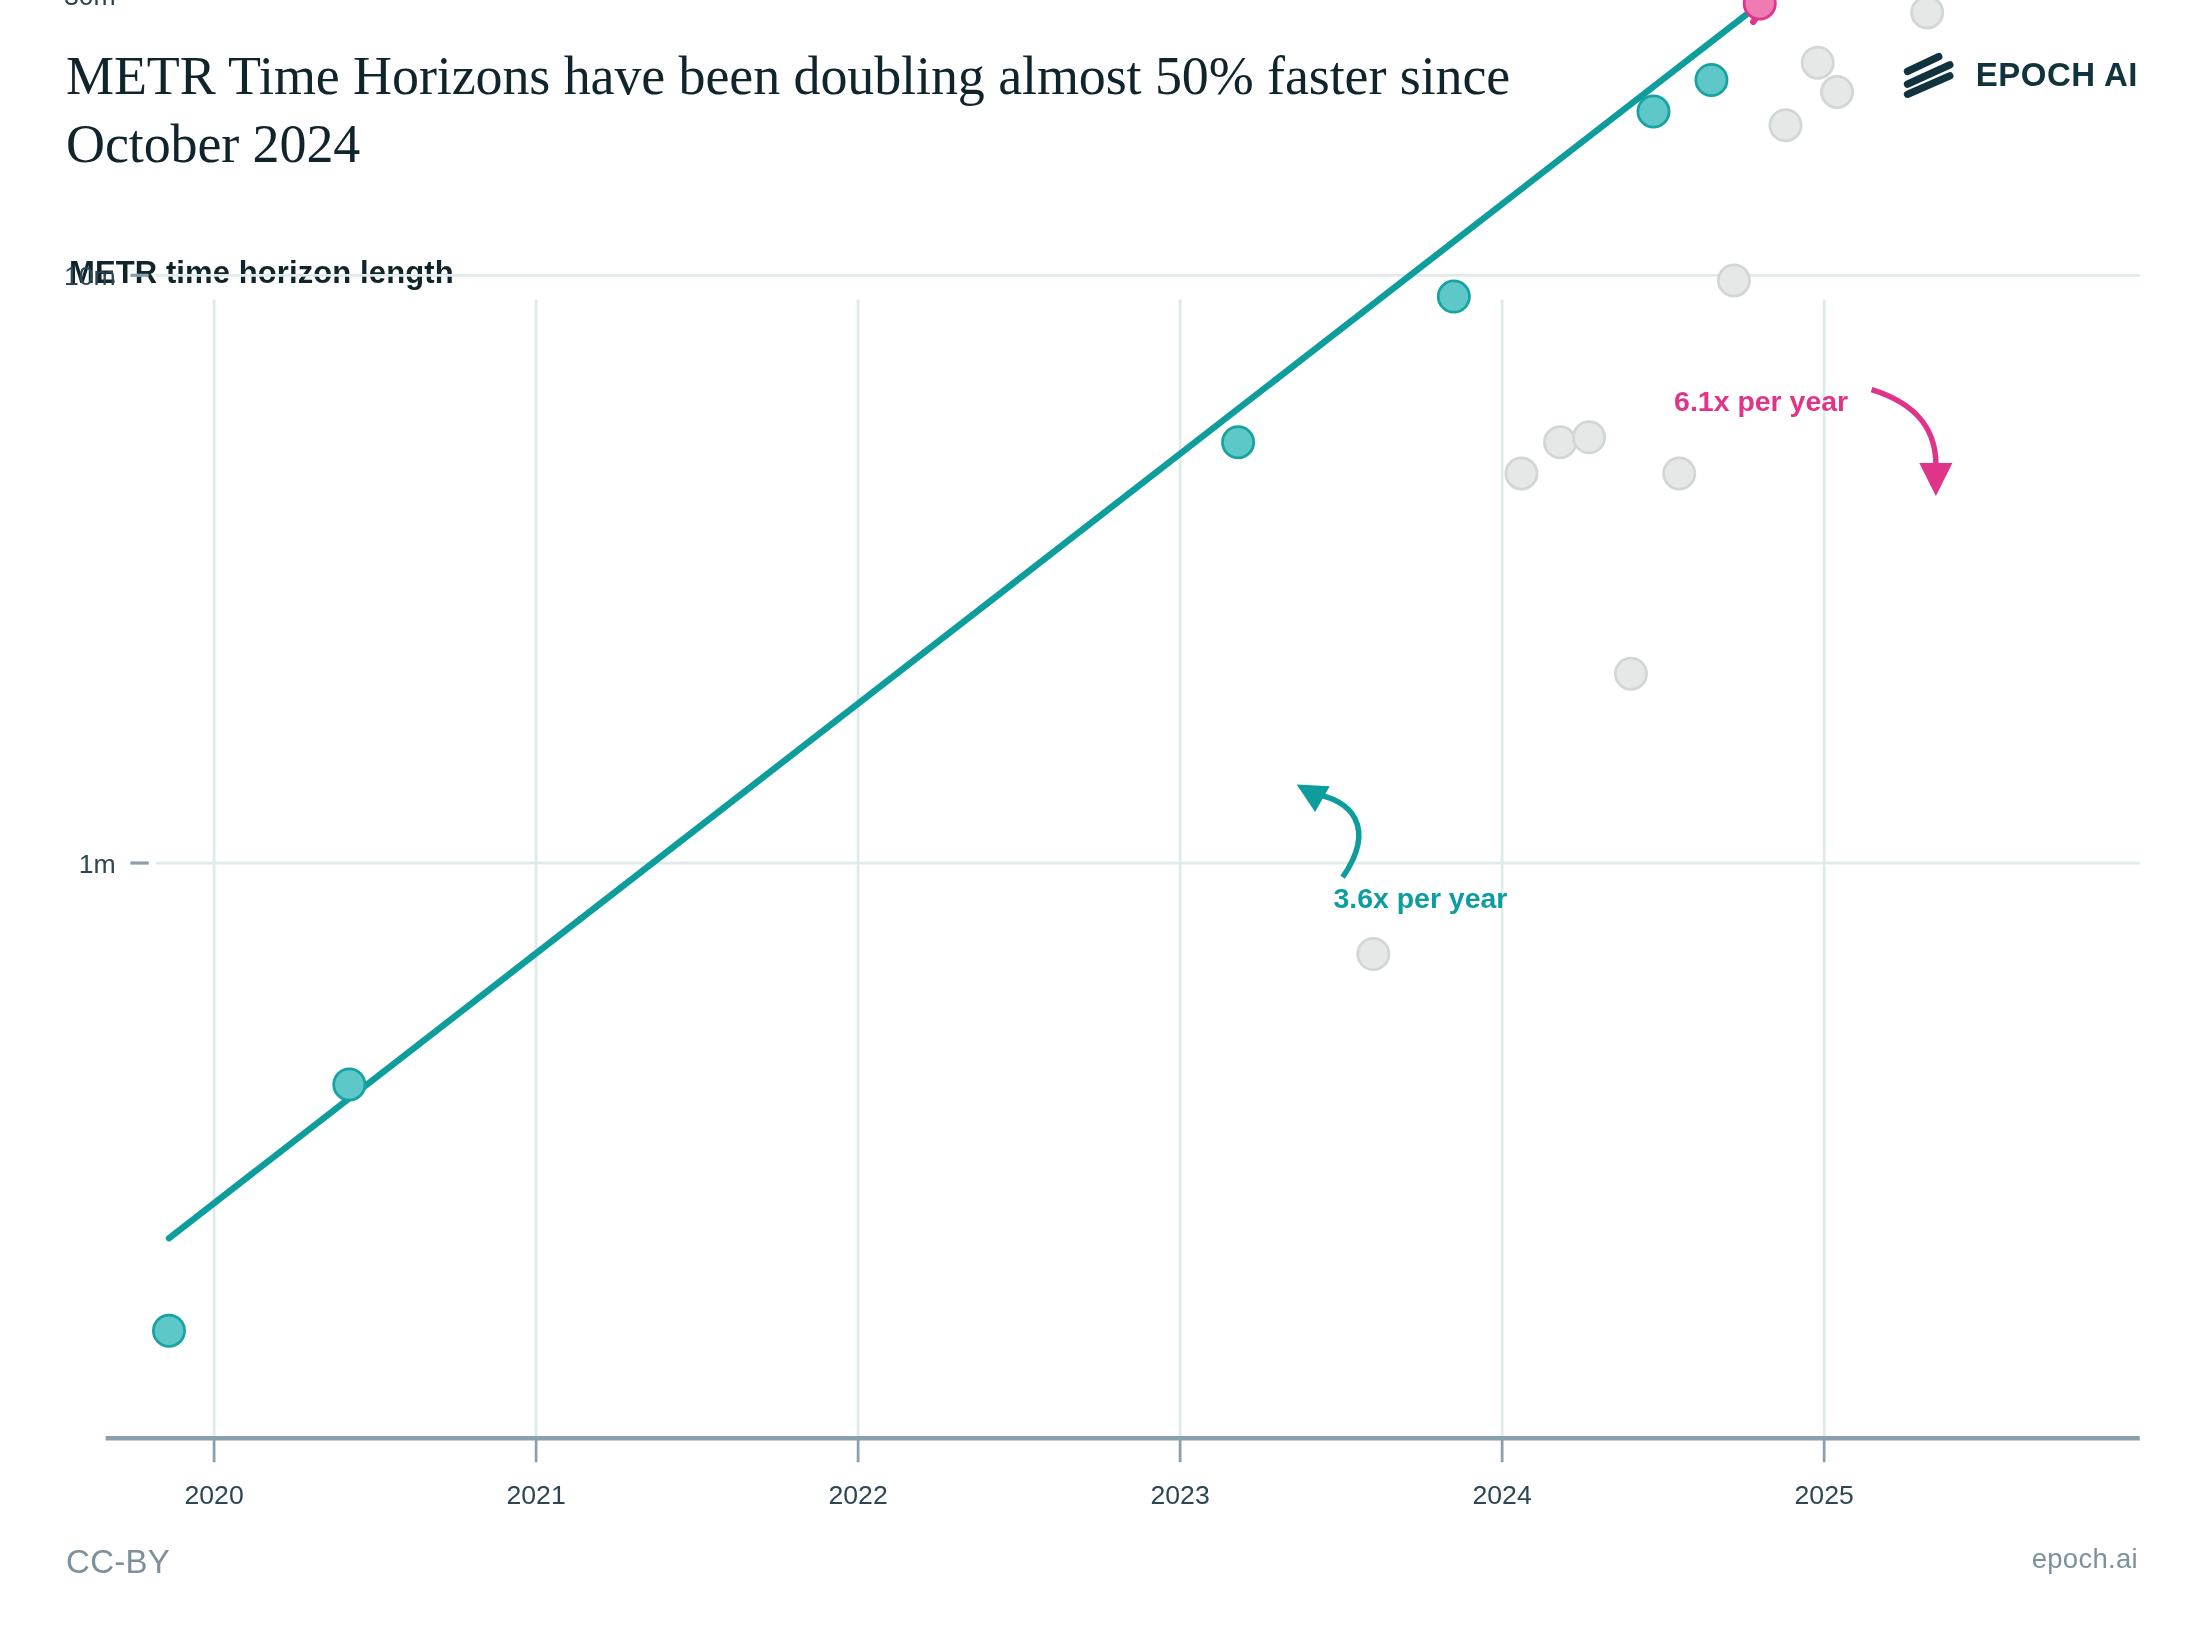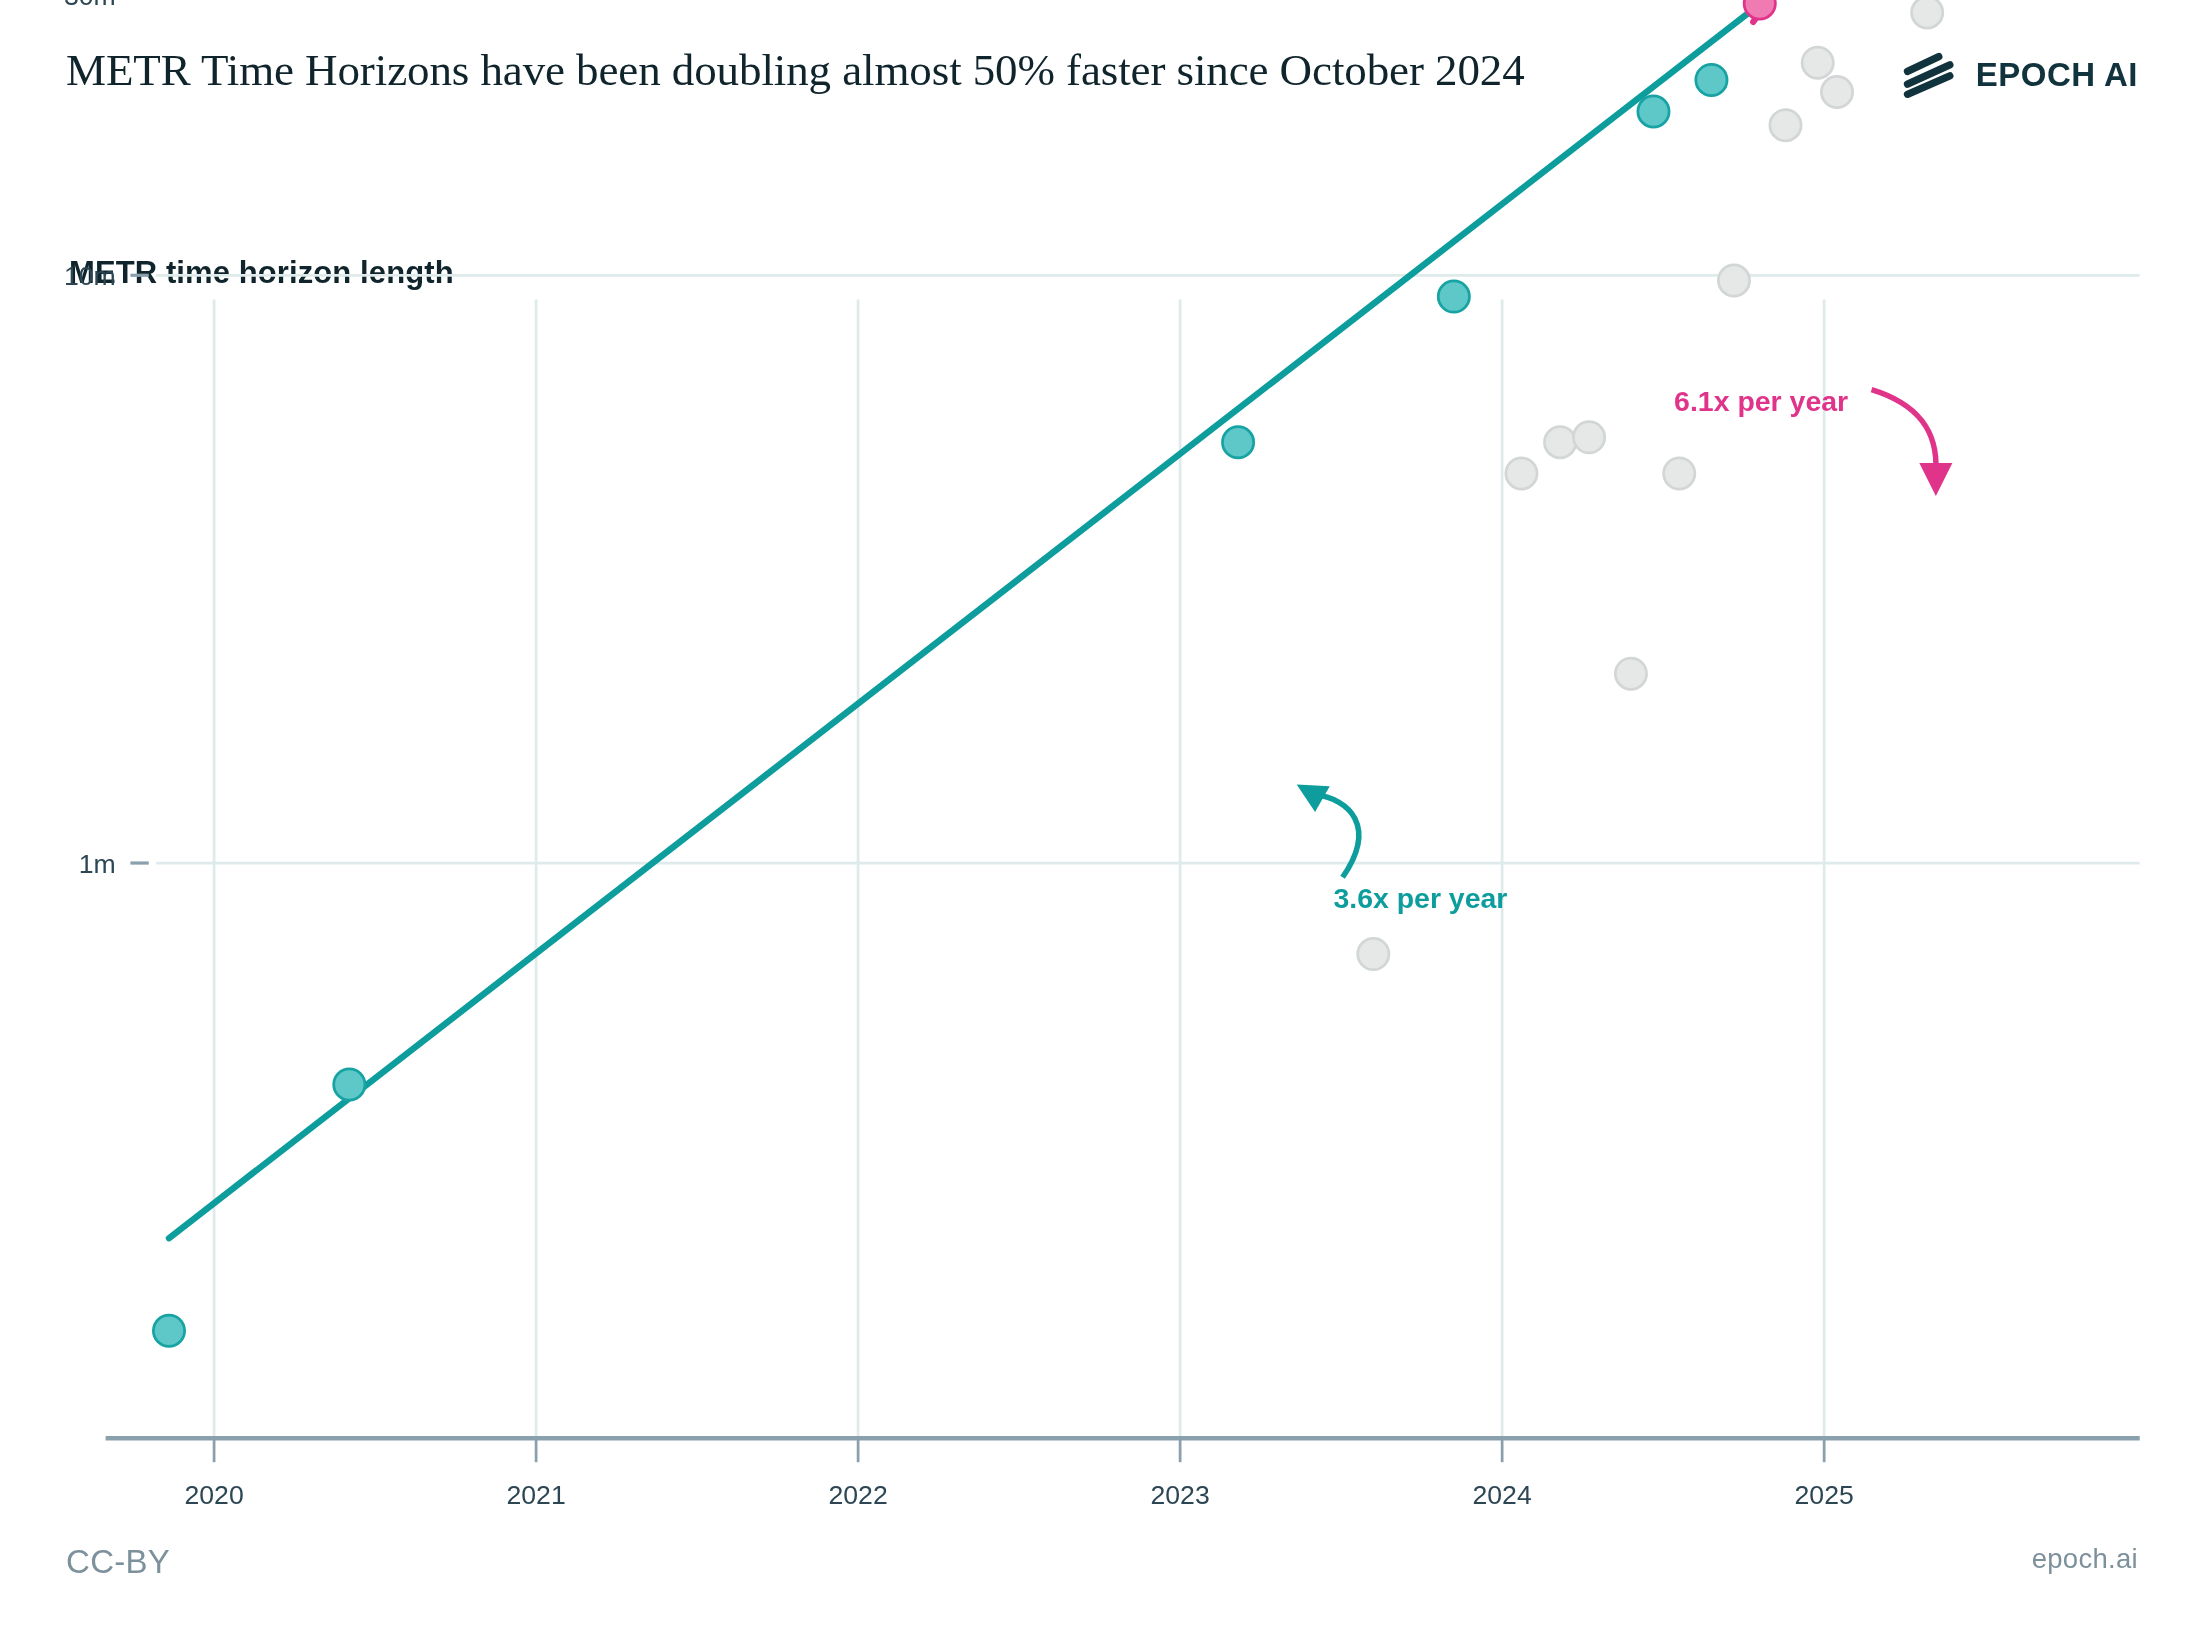--- a/index.html
+++ b/index.html
@@ -11,21 +11,21 @@
     -webkit-font-smoothing:antialiased;
     overflow:hidden;
     position:relative;
   }
   .page { position:absolute; inset:0; }
 
   
   .header { position:absolute; left:66px; top:42px; right:66px; height:119px; }
   .title {
     font-family:"Liberation Serif", serif;
-    font-size:45px;
+    font-size:54px;
     line-height:1.26;
     color:#10242c;
     font-weight:400;
     letter-spacing:-0.1px;
     width:1616px;
     margin:0;
   }
   .logo {
     position:absolute; right:0; top:9.2px;
     display:flex; align-items:center; gap:16.5px;

